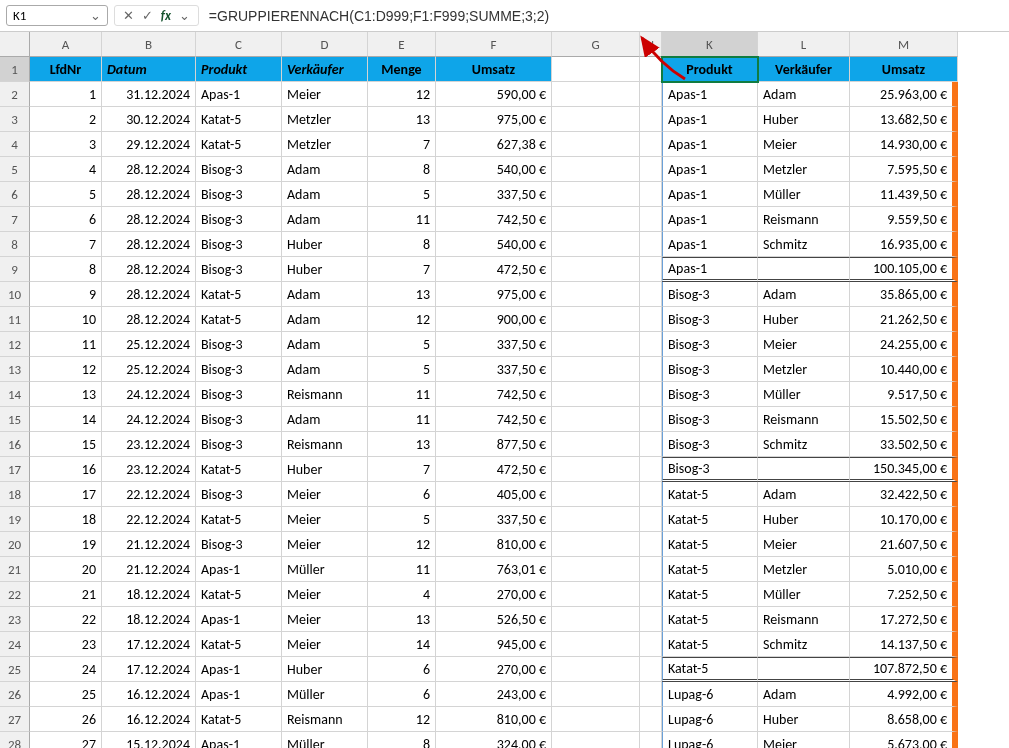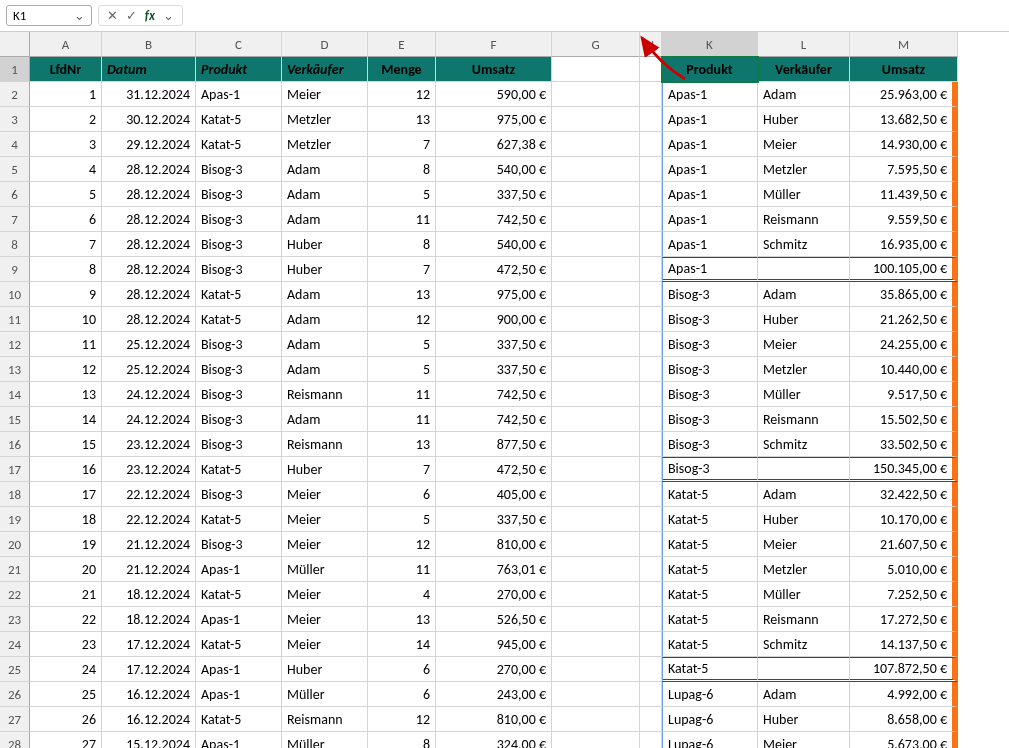--- a/index.html
+++ b/index.html
@@ -18,21 +18,21 @@
     border-bottom: 1px solid #ccc;
     height: 32px;
     gap: 6px;
   }
   .name-box {
     display: flex;
     align-items: center;
     border: 1px solid #aaa;
     border-radius: 3px;
     padding: 2px 6px;
-    width: 86px;
+    width: 102px;
     justify-content: space-between;
     background: #fff;
   }
   .name-box span { font-size: 13px; }
   .chev { font-size: 10px; color: #666; }
   .fb-icons {
     display: flex;
     align-items: center;
     gap: 4px;
     border: 1px solid #ddd;
@@ -70,21 +70,21 @@
     background: #f0f0f0;
     color: #555;
     justify-content: center;
     font-size: 13px;
   }
   .corner { border-right: 1px solid #aaa; border-bottom: 1px solid #aaa; }
   .colhdr { border-bottom: 1px solid #aaa; }
   .rowhdr { border-right: 1px solid #aaa; }
   .colhdr.sel, .rowhdr.sel { background: #d2d2d2; }
   .cell { background: #fff; }
-  .cell.hdr { background: #0f766e; font-weight: bold; justify-content: center; }
+  .cell.hdr { background: #0ea5e9; font-weight: bold; justify-content: center; }
   .cell.hdr.l { justify-content: flex-start; font-style: italic; }
   .cell.r { justify-content: flex-end; }
   .cell.selected {
     outline: 2px solid #107c41;
     outline-offset: -1px;
     z-index: 2;
   }
   .spill-col-K { border-left: 1px solid #6aa0d8; }
   .spill-col-M { border-right: 6px solid #f97316; }
   .spill-last-row { border-bottom: 1px solid #6aa0d8; }
@@ -109,20 +109,21 @@
   <div class="name-box">
     <span>K1</span>
     <span class="chev">⌄</span>
   </div>
   <div class="fb-icons">
     <span>✕</span>
     <span>✓</span>
     <span class="fx">fx</span>
     <span class="chev">⌄</span>
   </div>
+  <input class="formula-input" value="=GRUPPIERENNACH(C1:D999;F1:F999;SUMME;3;2)" style="">
 </div>
 
 <svg class="arrow" viewBox="0 0 60 50">
   <defs>
       <marker id="ah" markerWidth="8" markerHeight="8" refX="6" refY="3" orient="auto">
     <path d="M0,0 L7,3 L0,6 Z" fill="#c00"></path>
       </marker>
     </defs>
   <path d="M55,45 Q30,30 12,4" stroke="#c00" stroke-width="3" fill="none" marker-end="url(#ah)"></path>
 </svg>

